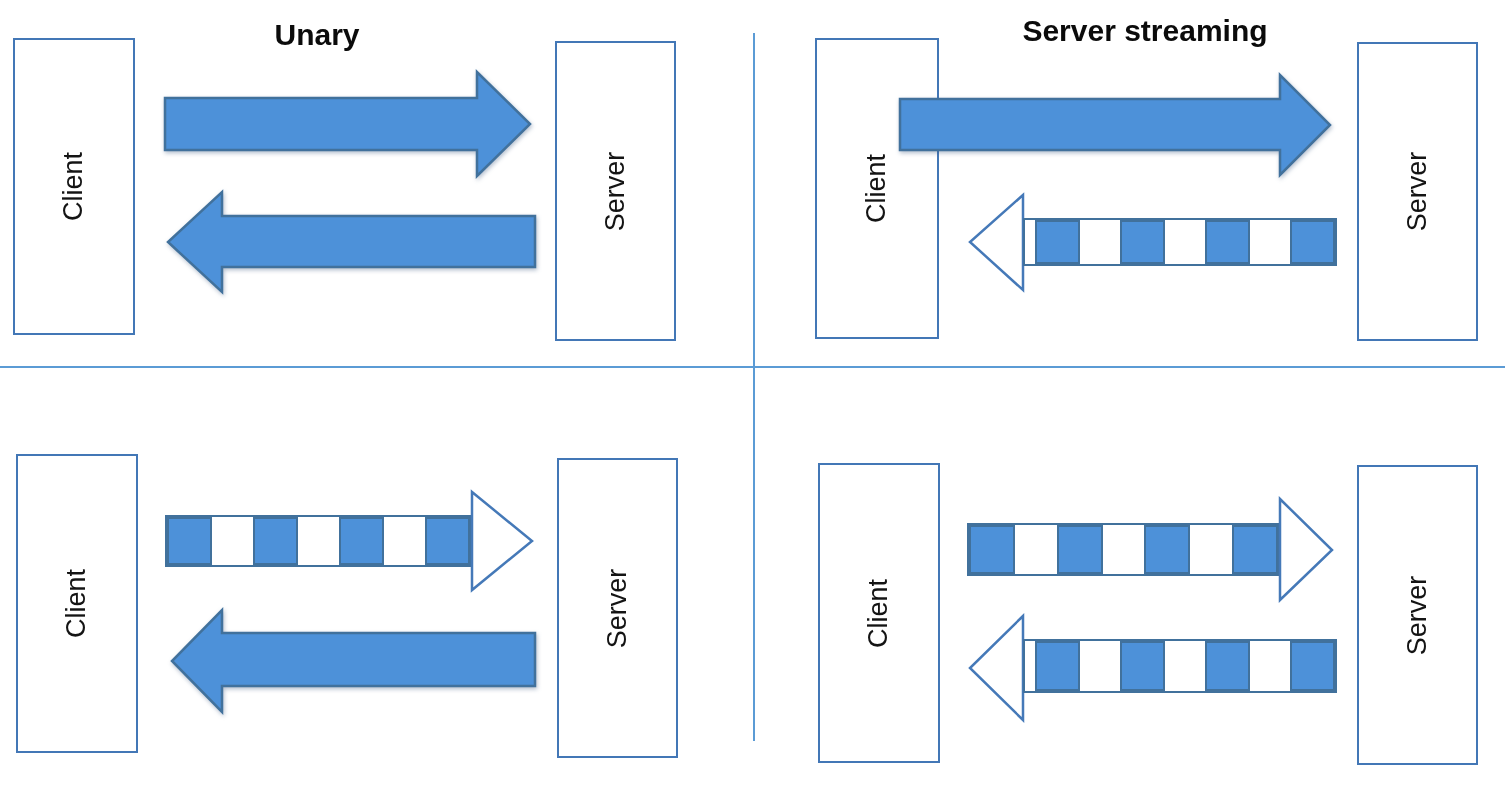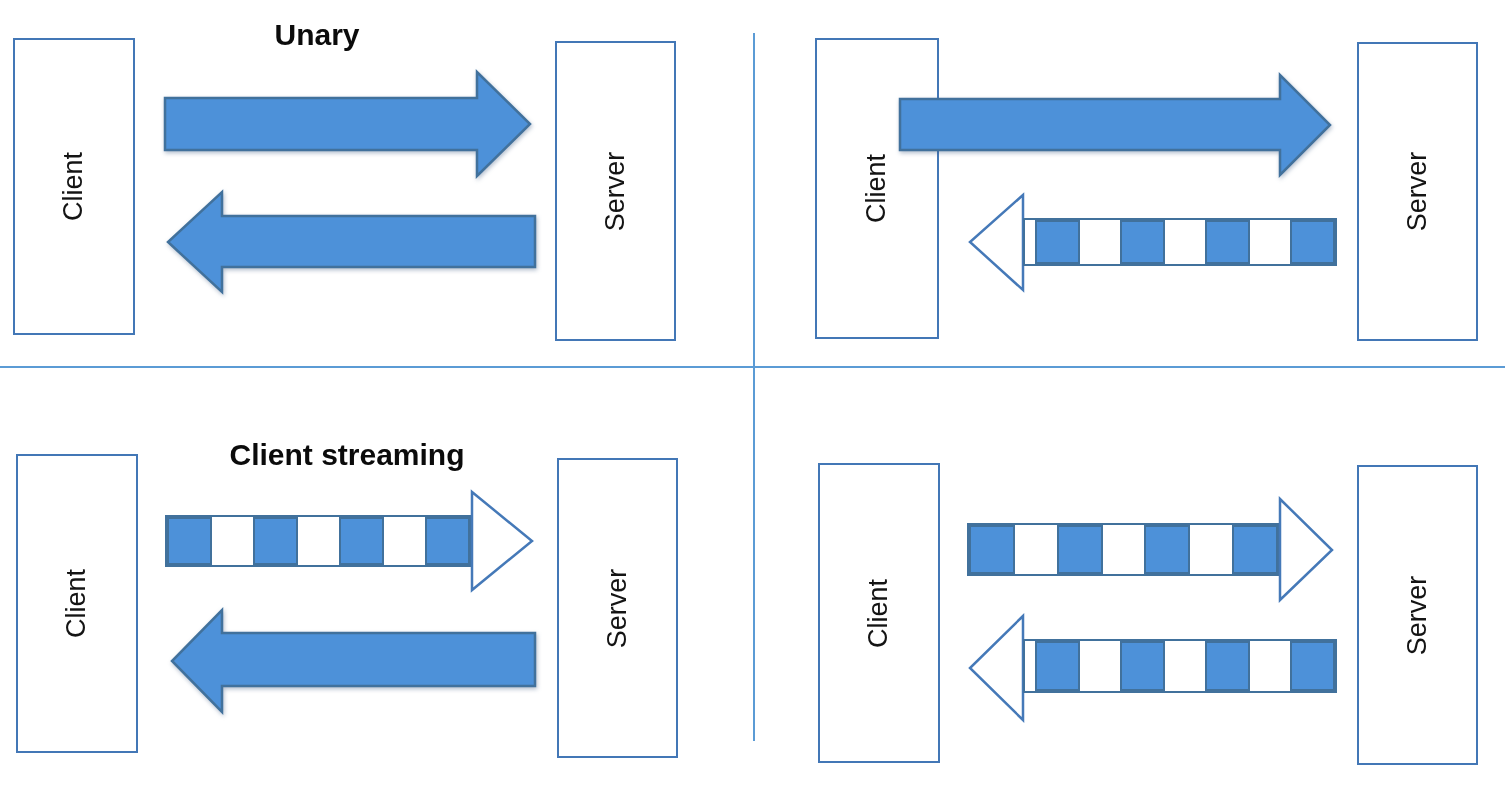--- a/index.html
+++ b/index.html
@@ -46,20 +46,21 @@
   </div>
 
   <svg class="arrow-svg shadow" style="left:165px;top:72px;" width="365" height="104" viewBox="0 0 365 104">
     <polygon class="solid-poly" points="0,26 312,26 312,0 365,52 312,104 312,78 0,78"></polygon>
   </svg>
 
   <svg class="arrow-svg shadow" style="left:168px;top:192px;" width="367" height="100" viewBox="0 0 367 100">
     <polygon class="solid-poly" points="367,24 54,24 54,0 0,50 54,100 54,75 367,75"></polygon>
   </svg>
 
+  <div class="title" style="left:985px;top:14px;">Server streaming</div>
 
   <div class="box" style="left:815px;top:38px;width:124px;height:301px;">
     <span>Client</span>
   </div>
   <div class="box" style="left:1357px;top:42px;width:121px;height:299px;">
     <span>Server</span>
   </div>
 
   <svg class="arrow-svg shadow" style="left:900px;top:75px;" width="430" height="100" viewBox="0 0 430 100">
     <polygon class="solid-poly" points="0,24 380,24 380,0 430,50 380,100 380,75 0,75"></polygon>
@@ -72,21 +73,20 @@
     <i class="lead"></i>
     <i class="blue"></i>
     <i></i>
     <i class="blue"></i>
     <i></i>
     <i class="blue"></i>
     <i></i>
     <i class="blue"></i>
   </div>
 
-  <div class="title" style="left:187px;top:438px;">Client streaming</div>
 
   <div class="box" style="left:16px;top:454px;width:122px;height:299px;">
     <span>Client</span>
   </div>
   <div class="box" style="left:557px;top:458px;width:121px;height:300px;">
     <span>Server</span>
   </div>
 
   <div class="shaft" style="left:165px;top:515px;width:307px;height:52px;">
     <i class="blue"></i>

